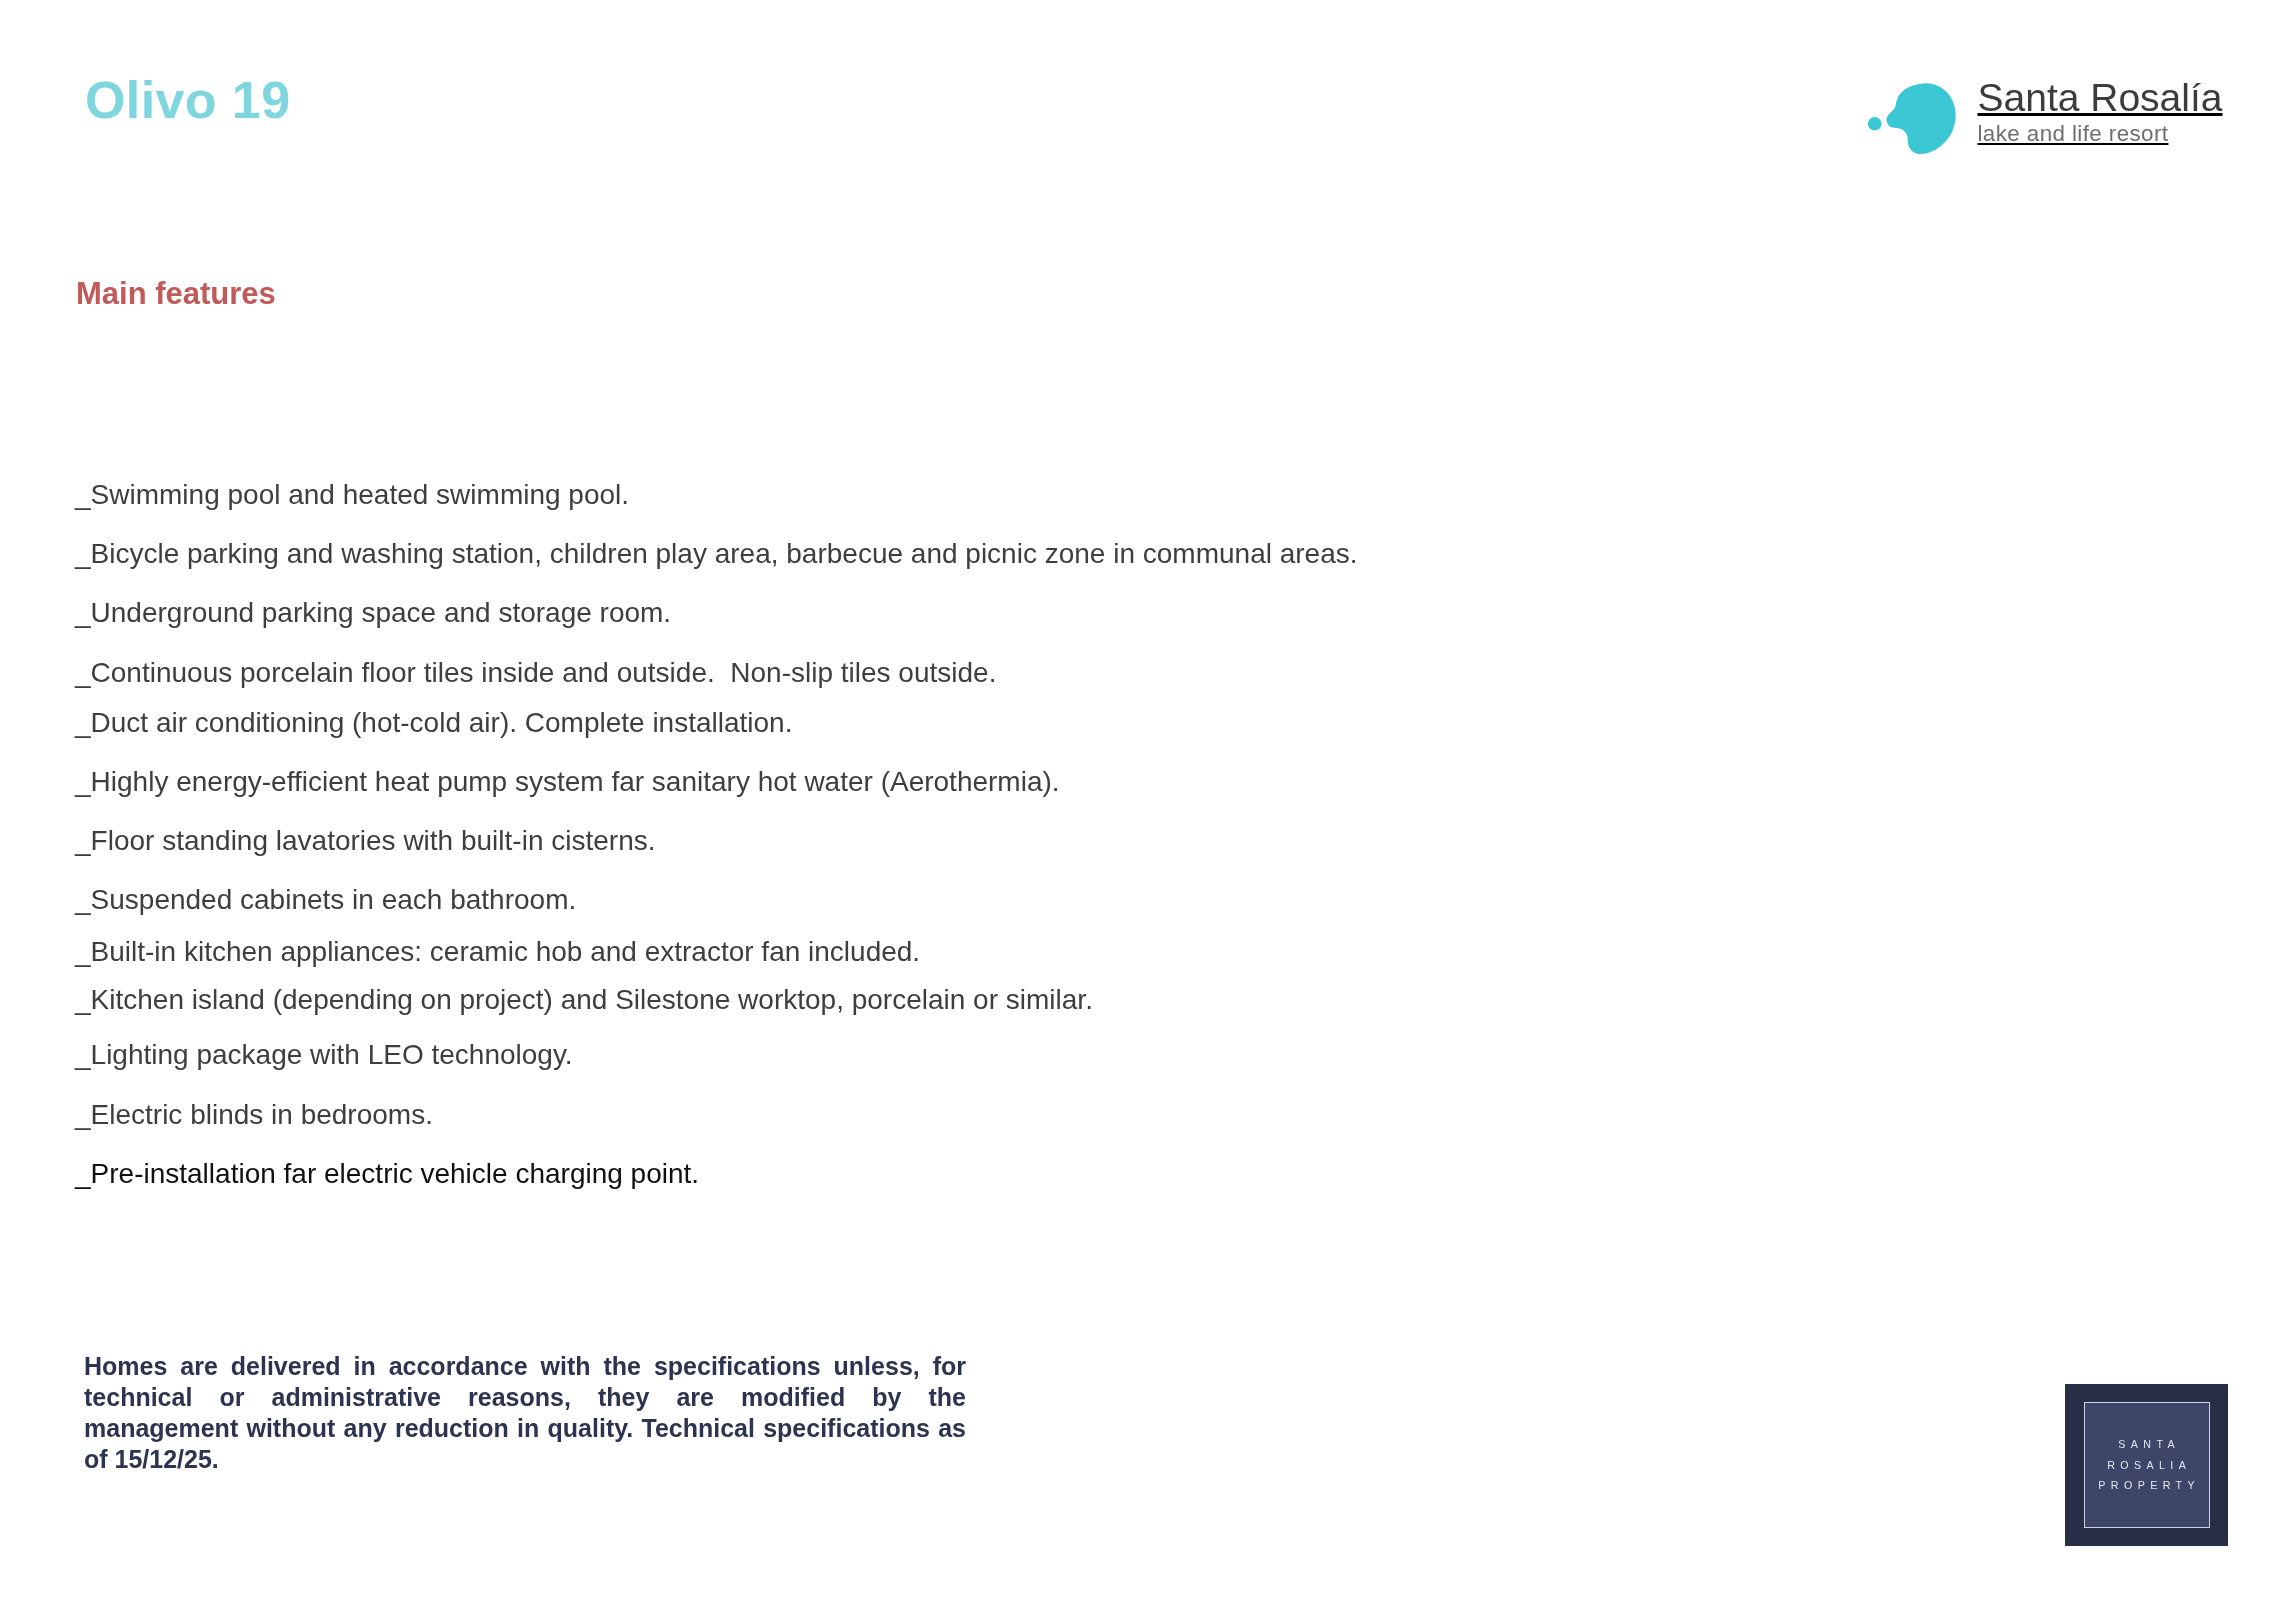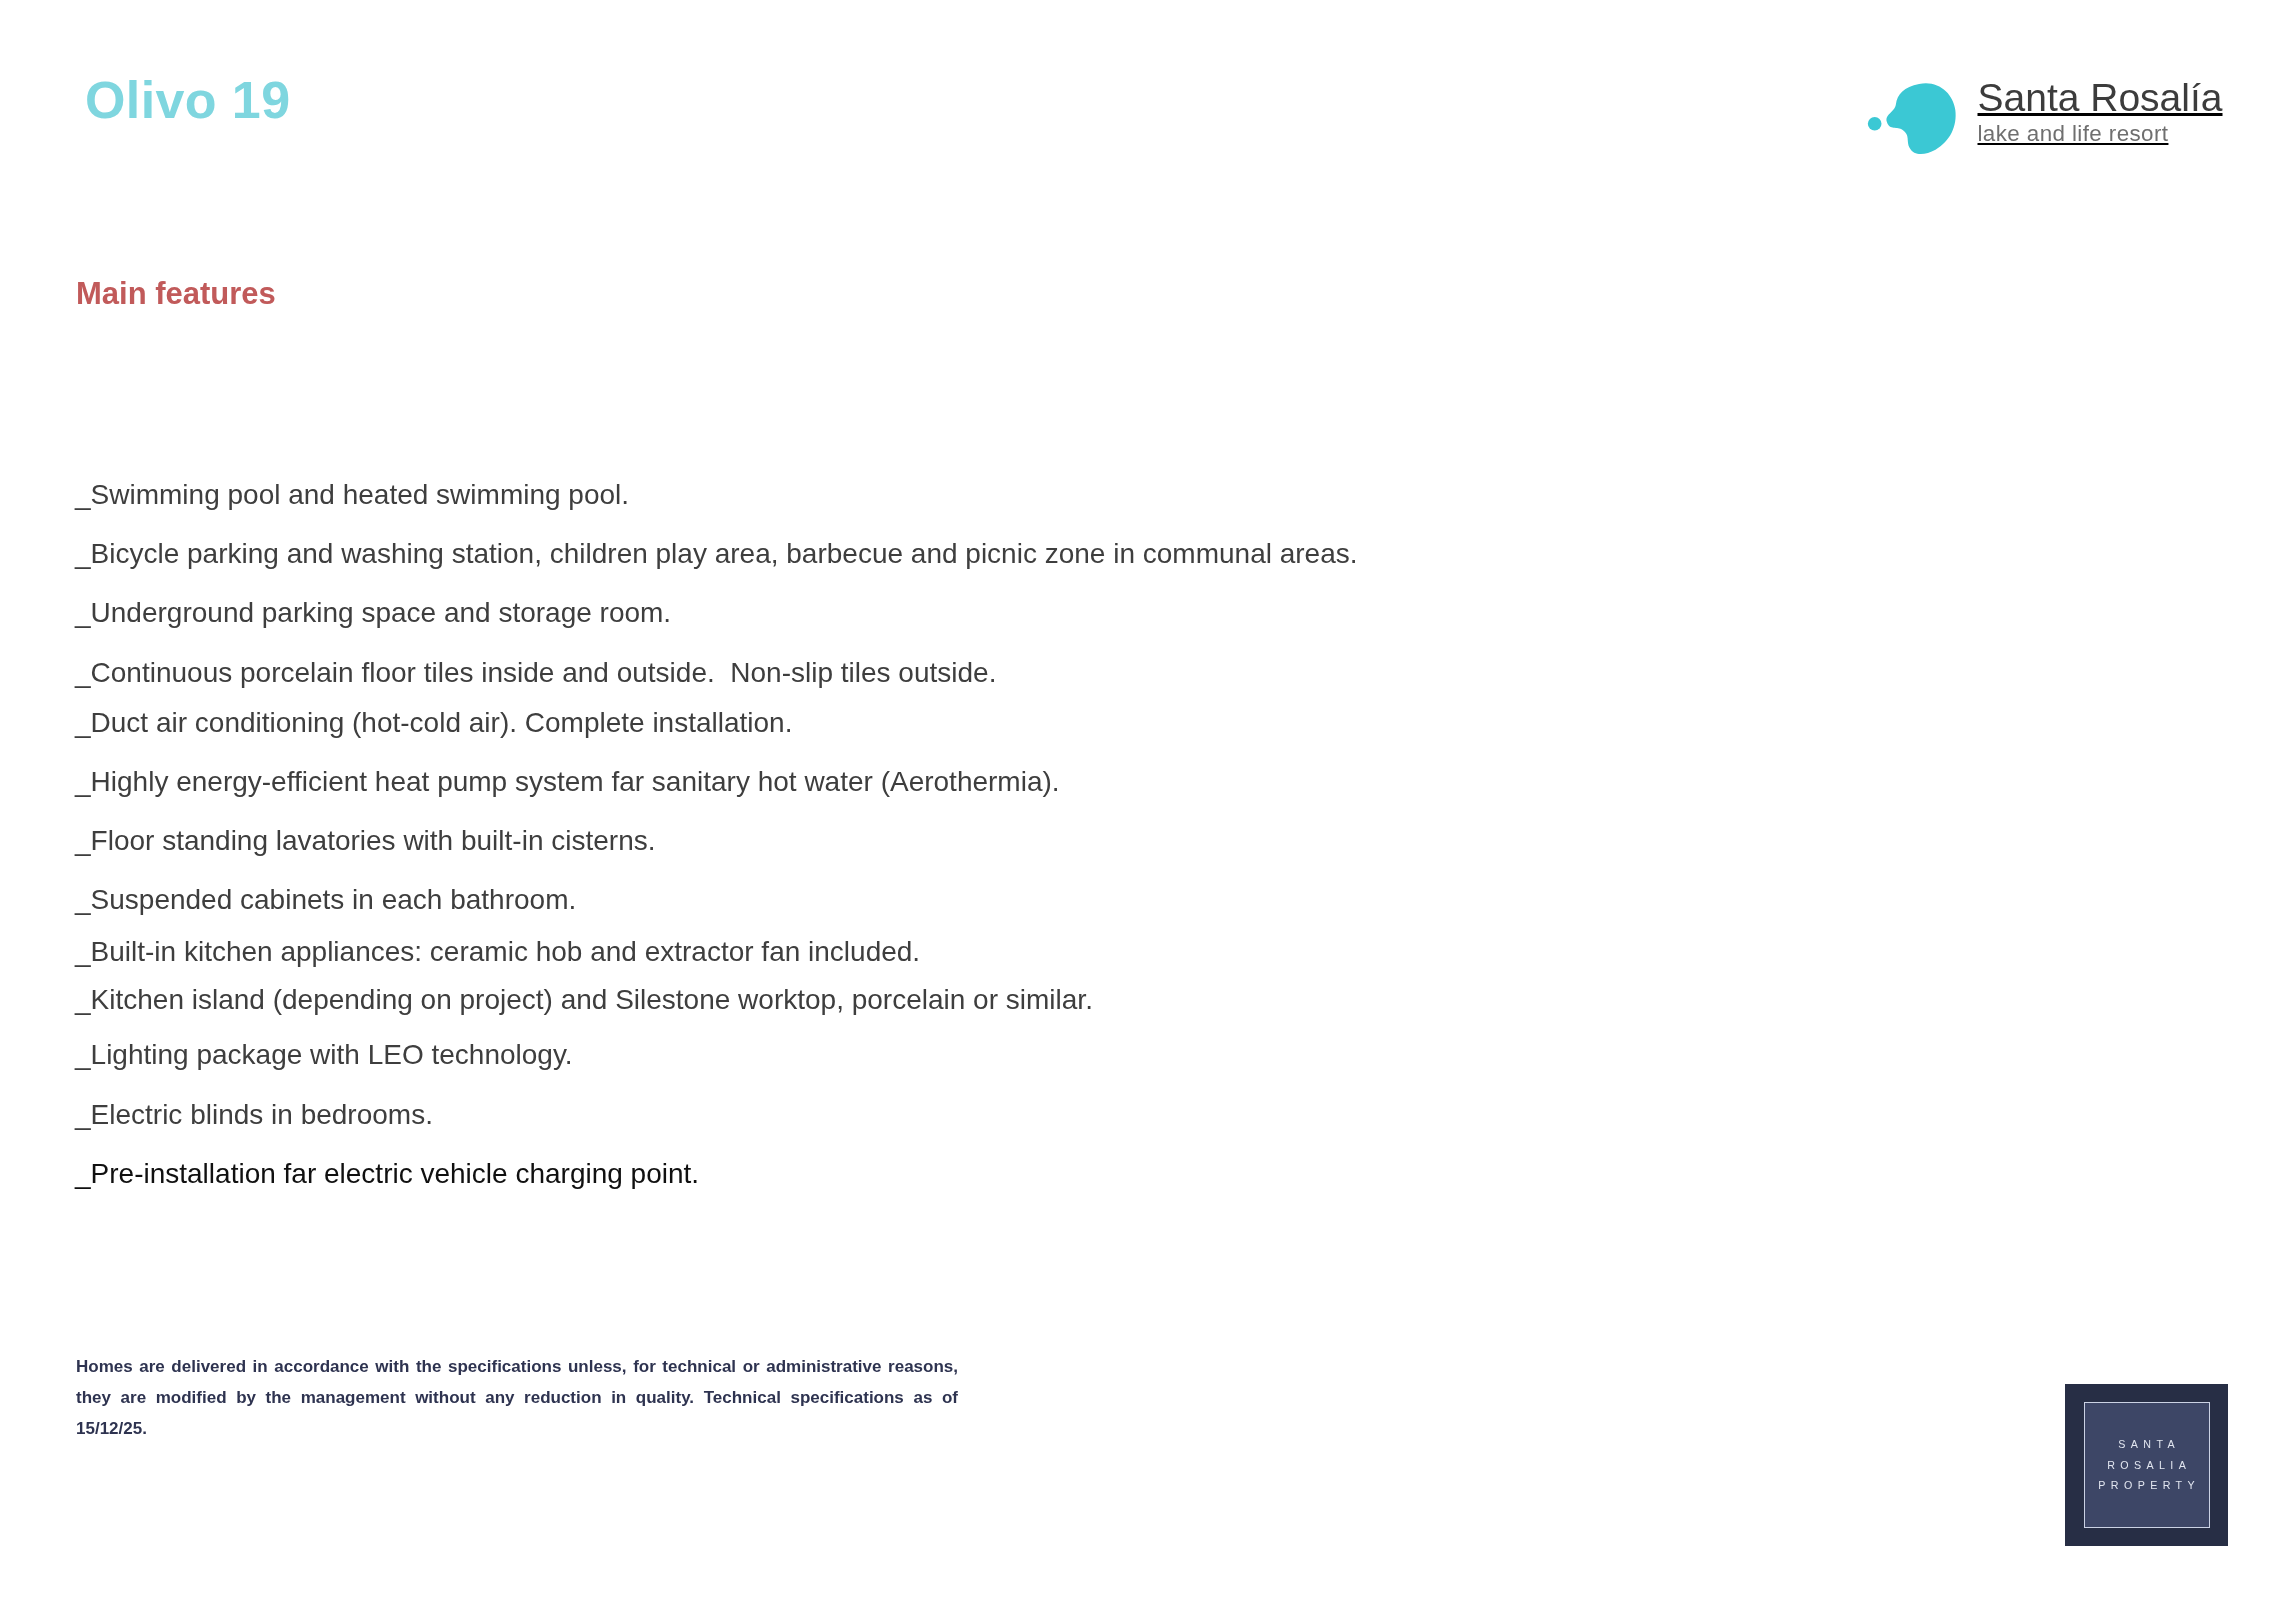--- a/index.html
+++ b/index.html
@@ -80,25 +80,25 @@
   
   .features li:nth-child(4)  { margin-bottom: 20.6px; }
   .features li:nth-child(8)  { margin-bottom: 22.4px; }
   .features li:nth-child(9)  { margin-bottom: 18px; }
   .features li:nth-child(10) { margin-bottom: 26px; }
   .features li.emphasis { color: #101010; font-weight: 500; }
 
   
   .disclaimer {
     position: absolute;
-    left: 76px;
+    left: 84px;
     top: 1351px;
     width: 882px;
     margin: 0;
-    font-size: 17px;
+    font-size: 25px;
     font-weight: bold;
     line-height: 31px;
     text-align: justify;
     color: #2E3350;
     letter-spacing: 0px;
   }
 
   
   .property-logo {
     position: absolute;

